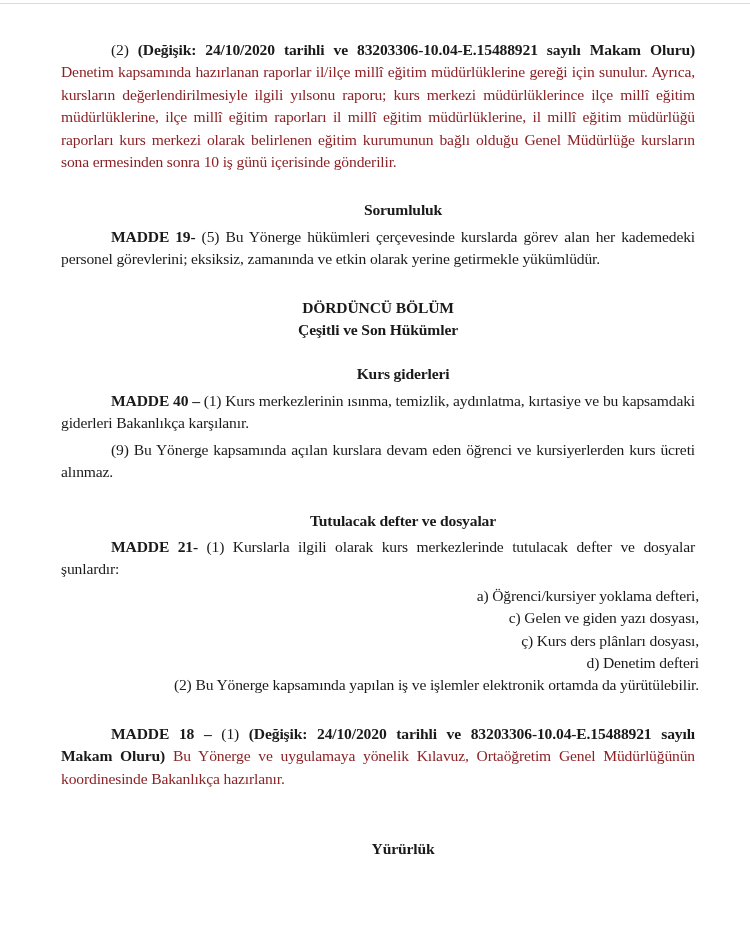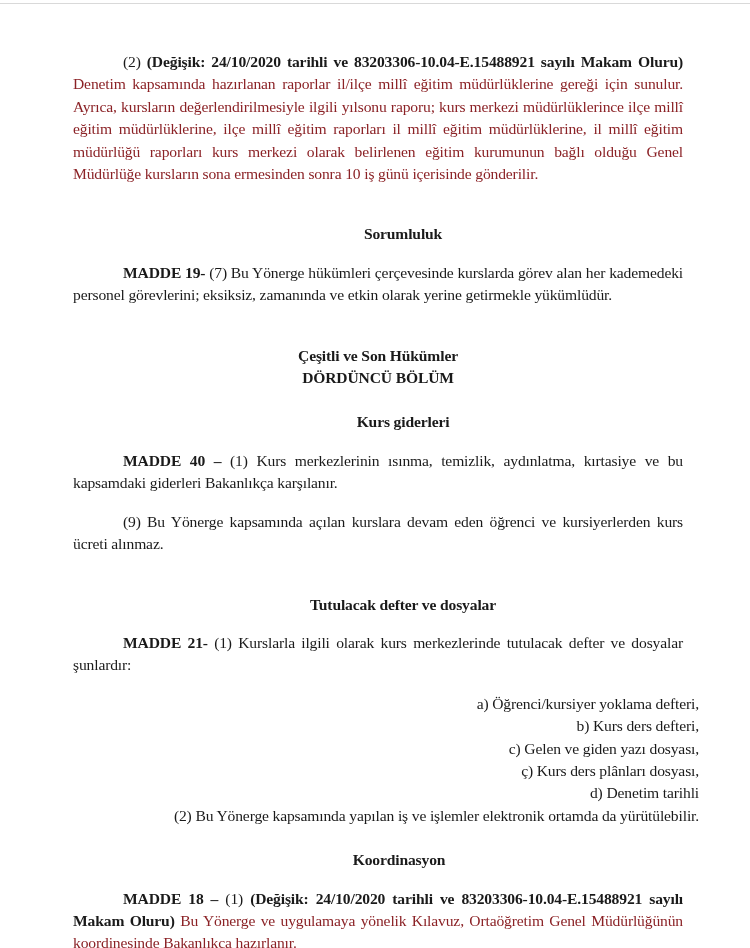--- a/index.html
+++ b/index.html
@@ -6,21 +6,21 @@
   body {
     width: 750px; height: 948px; background: #ffffff; position: relative; overflow: hidden;
     font-family: "Liberation Serif", serif; color: #1a1a1a;
   }
   .topline { position: absolute; left: 0; top: 3px; width: 750px; height: 1px; background: #d9d9d9; }
   .page {
     position: absolute; left: 57px; top: 35px; width: 642px;
     font-size: 15.6px; line-height: 22.4px; text-align: justify;
     letter-spacing: -0.15px;
   }
-  .p { margin: 16px; }
+  .p { margin: 4px; }
   .ind { text-indent: 50px; }
   .li { padding-left: 50px; text-align: right; }
   .h { padding-left: 50px; font-weight: bold; text-align: center; }
   .b { font-weight: bold; }
   .red { color: #8b2226; }
   .center { text-align: center; font-weight: bold; }
   .gap { height: 22px; }
 </style>
 </head>
 <body>
@@ -33,54 +33,52 @@
     <span>(2)</span>
     <span class="b">(Değişik: 24/10/2020 tarihli ve 83203306-10.04-E.15488921 sayılı Makam Oluru)</span>
     <span class="red">Denetim kapsamında hazırlanan raporlar il/ilçe millî eğitim müdürlüklerine gereği için sunulur. Ayrıca, kursların değerlendirilmesiyle ilgili yılsonu raporu; kurs merkezi müdürlüklerince ilçe millî eğitim müdürlüklerine, ilçe millî eğitim raporları il millî eğitim müdürlüklerine, il millî eğitim müdürlüğü raporları kurs merkezi olarak belirlenen eğitim kurumunun bağlı olduğu Genel Müdürlüğe kursların sona ermesinden sonra 10 iş günü içerisinde gönderilir.</span>
   </p>
 
   <div class="gap"></div>
 
   <div class="h">Sorumluluk</div>
   <p class="p ind">
     <span class="b">MADDE 19-</span>
-    <span>(7) Bu Yönerge hükümleri çerçevesinde kurslarda görev alan her kademedeki personel görevlerini; eksiksiz, zamanında ve etkin olarak yerine getirmekle yükümlüdür.</span>
+    <span>(5) Bu Yönerge hükümleri çerçevesinde kurslarda görev alan her kademedeki personel görevlerini; eksiksiz, zamanında ve etkin olarak yerine getirmekle yükümlüdür.</span>
   </p>
 
   <div class="gap"></div>
 
+  <div class="center">DÖRDÜNCÜ BÖLÜM</div>
   <div class="center">Çeşitli ve Son Hükümler</div>
-  <div class="center">DÖRDÜNCÜ BÖLÜM</div>
 
   <div class="gap"></div>
 
   <div class="h">Kurs giderleri</div>
   <p class="p ind">
     <span class="b">MADDE 40 –</span>
     <span>(1) Kurs merkezlerinin ısınma, temizlik, aydınlatma, kırtasiye ve bu kapsamdaki giderleri Bakanlıkça karşılanır.</span>
   </p>
   <p class="p ind">(9) Bu Yönerge kapsamında açılan kurslara devam eden öğrenci ve kursiyerlerden kurs ücreti alınmaz.</p>
 
   <div class="gap"></div>
 
   <div class="h">Tutulacak defter ve dosyalar</div>
   <p class="p ind">
     <span class="b">MADDE 21-</span>
     <span>(1) Kurslarla ilgili olarak kurs merkezlerinde tutulacak defter ve dosyalar şunlardır:</span>
   </p>
   <div class="li">a) Öğrenci/kursiyer yoklama defteri,</div>
-  <div class="li">b) Kurs ders defteri,</div>
   <div class="li">c) Gelen ve giden yazı dosyası,</div>
   <div class="li">ç) Kurs ders plânları dosyası,</div>
-  <div class="li">d) Denetim tarihli</div>
+  <div class="li">d) Denetim defteri</div>
   <div class="li">(2) Bu Yönerge kapsamında yapılan iş ve işlemler elektronik ortamda da yürütülebilir.</div>
 
   <div class="gap"></div>
 
-  <div class="h" style="padding-left:42px">Koordinasyon</div>
   <p class="p ind">
     <span class="b">MADDE 18 –</span>
     <span>(1)</span>
     <span class="b">(Değişik: 24/10/2020 tarihli ve 83203306-10.04-E.15488921 sayılı Makam Oluru)</span>
     <span class="red">Bu Yönerge ve uygulamaya yönelik Kılavuz, Ortaöğretim Genel Müdürlüğünün koordinesinde Bakanlıkça hazırlanır.</span>
   </p>
 
   <div class="gap"></div>
 
 

